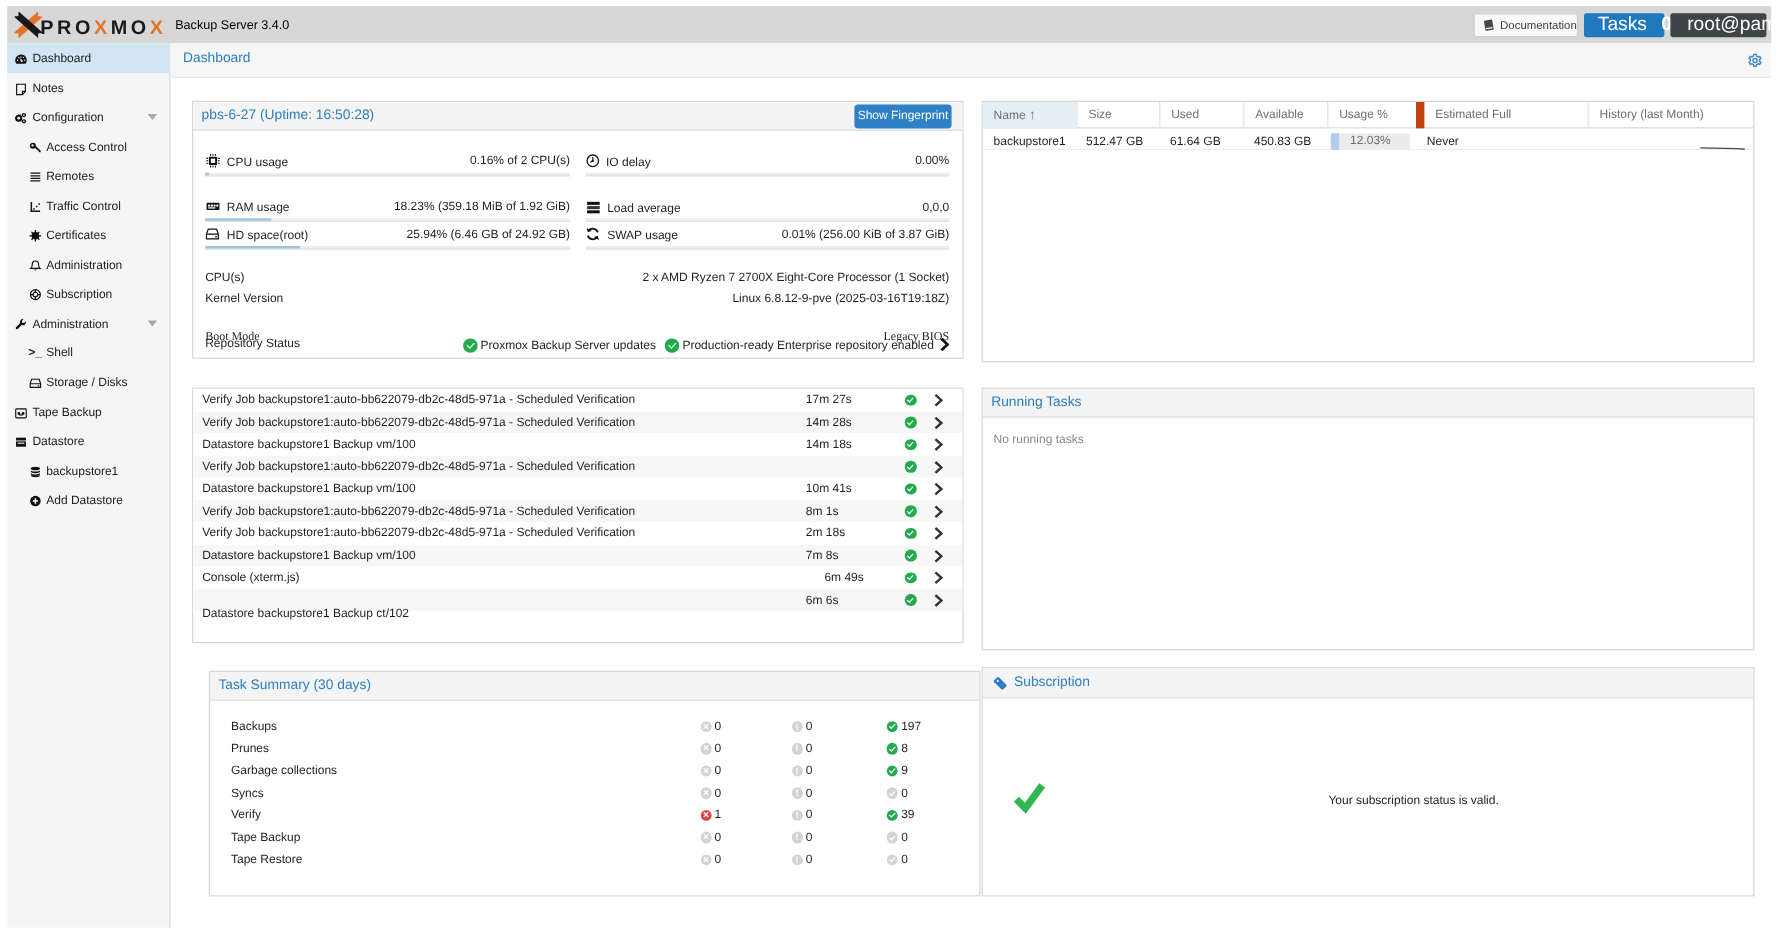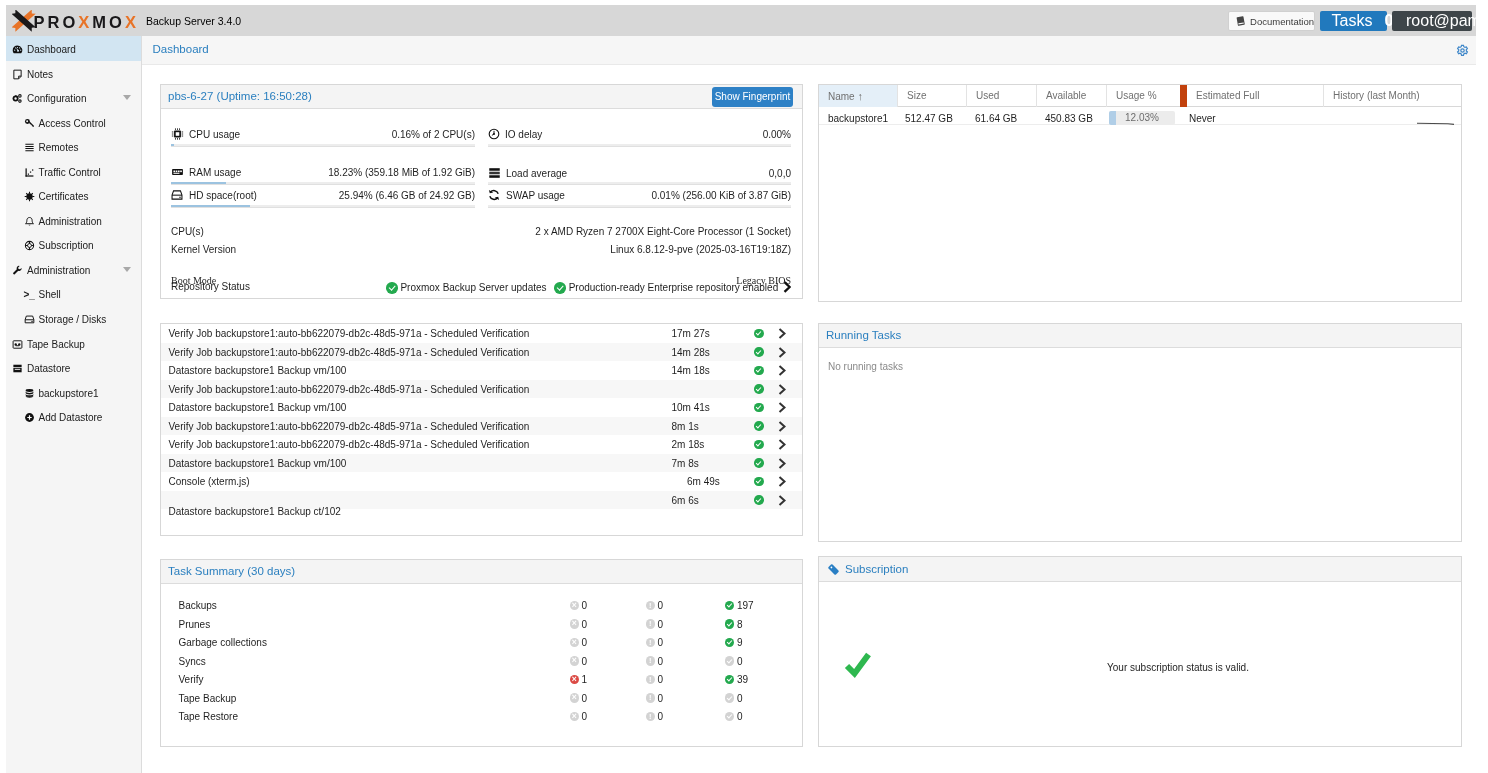--- a/index.html
+++ b/index.html
@@ -414,21 +414,21 @@
     </div>
   </div>
 
   <div class="panel" style="left:812px;top:318px;width:644px;height:218.5px;">
     <div class="phead">
         <div class="pt">Running Tasks</div>
       </div>
     <div class="rowline" style="left:9px;top:37px;color:#8a8a8a;">No running tasks</div>
   </div>
 
-  <div class="panel" style="left:154px;top:554px;width:643px;height:188px;">
+  <div class="panel" style="left:168px;top:554px;width:643px;height:188px;">
     <div class="phead">
         <div class="pt">Task Summary (30 days)</div>
       </div>
     <div id="tsum" style="position:relative;height:162px;">
       <div style="position:absolute;left:0;top:12.0px;width:641px;height:18.5px;">
           <span style="position:absolute;left:17.5px;top:4px;">Backups</span>
           <span class="sic gry x" style="position:absolute;left:408.5px;top:4.5px;"></span>
           <span style="position:absolute;left:420.5px;top:4px;">0</span>
           <span class="sic gry w" style="position:absolute;left:484.5px;top:4.5px;"></span>
           <span style="position:absolute;left:496.5px;top:4px;">0</span>

